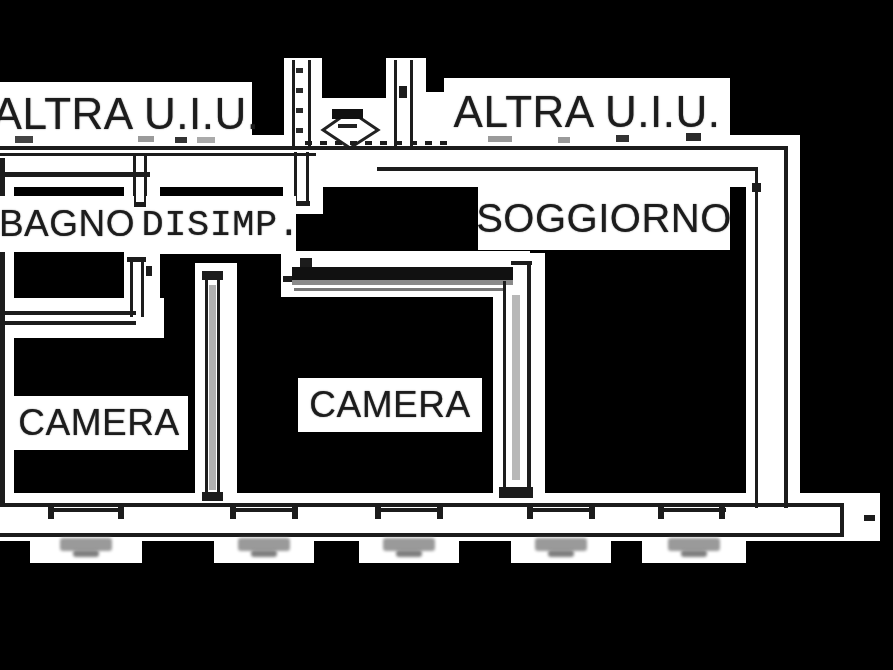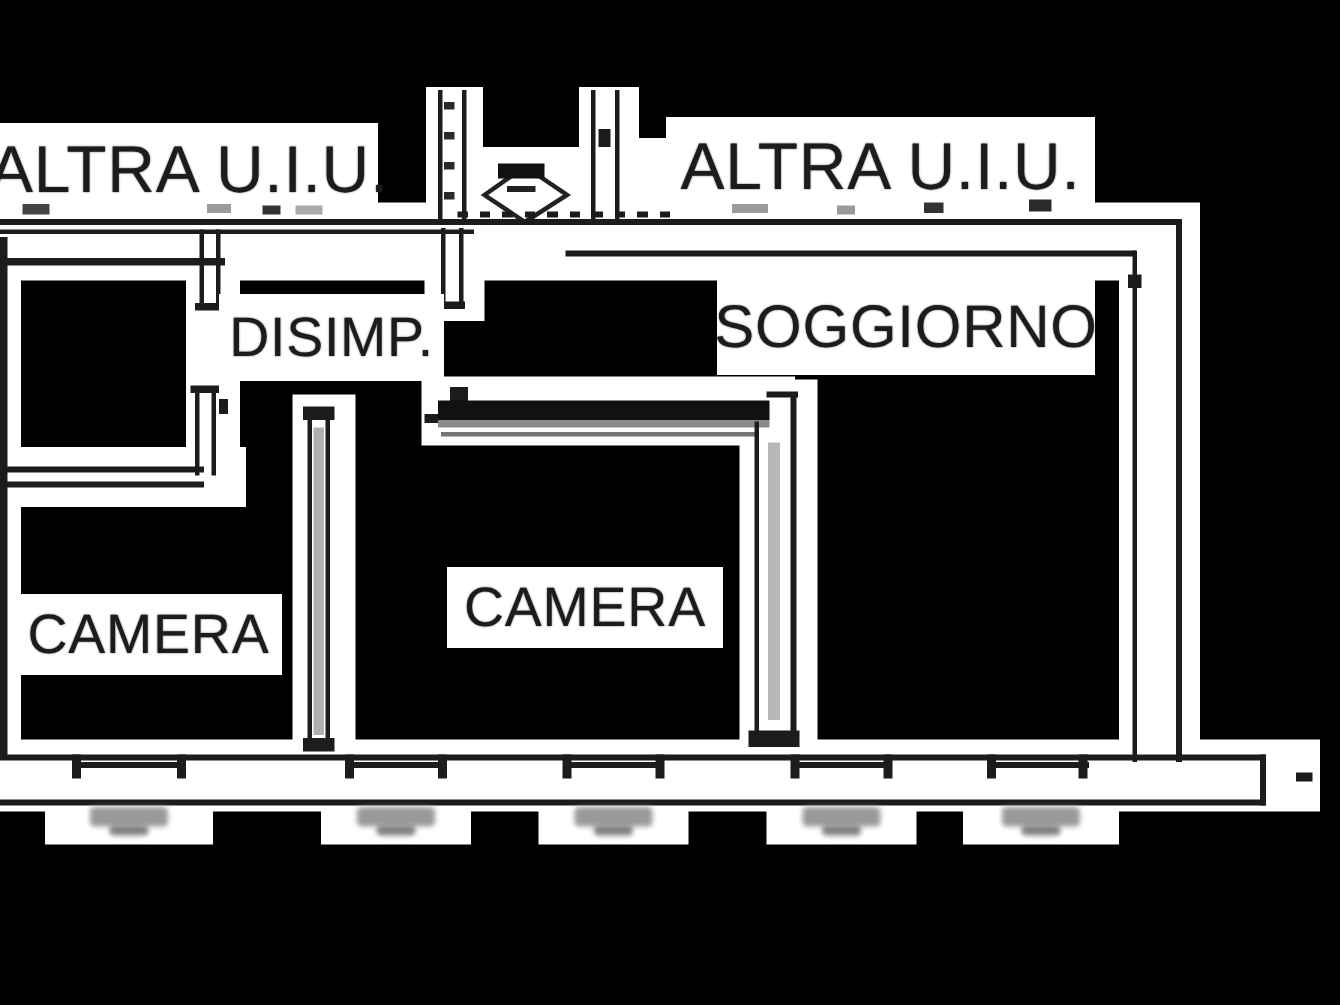--- a/index.html
+++ b/index.html
@@ -156,21 +156,24 @@
     <div class="smudge2" style="left:548px;top:550px;width:26px;height:7px;"></div>
   </div>
   <div>
     <div class="ln" style="left:658px;top:503px;width:6px;height:16px;"></div>
     <div class="ln" style="left:719px;top:503px;width:6px;height:16px;"></div>
     <div class="ln" style="left:662px;top:508px;width:64px;height:4px;"></div>
     <div class="smudge" style="left:668px;top:538px;width:52px;height:13px;"></div>
     <div class="smudge2" style="left:681px;top:550px;width:26px;height:7px;"></div>
   </div>
 
-  <div class="lbl" style="left:146px;top:196px;width:150px;height:58px;font-size:37px;">
+  <div class="lbl" style="left:0;top:196px;width:134px;height:56px;font-size:37px;">
+    <span>BAGNO</span>
+  </div>
+  <div class="lbl" style="left:146px;top:196px;width:150px;height:58px;font-size:37px;font-family:Liberation Mono, monospace;">
     <span>DISIMP.</span>
   </div>
   <div class="lbl" style="left:478px;top:186px;width:252px;height:64px;font-size:40px;">
     <span>SOGGIORNO</span>
   </div>
   <div class="lbl" style="left:10px;top:396px;width:178px;height:54px;font-size:37px;">
     <span>CAMERA</span>
   </div>
   <div class="lbl" style="left:298px;top:378px;width:184px;height:54px;font-size:37px;">
     <span>CAMERA</span>

